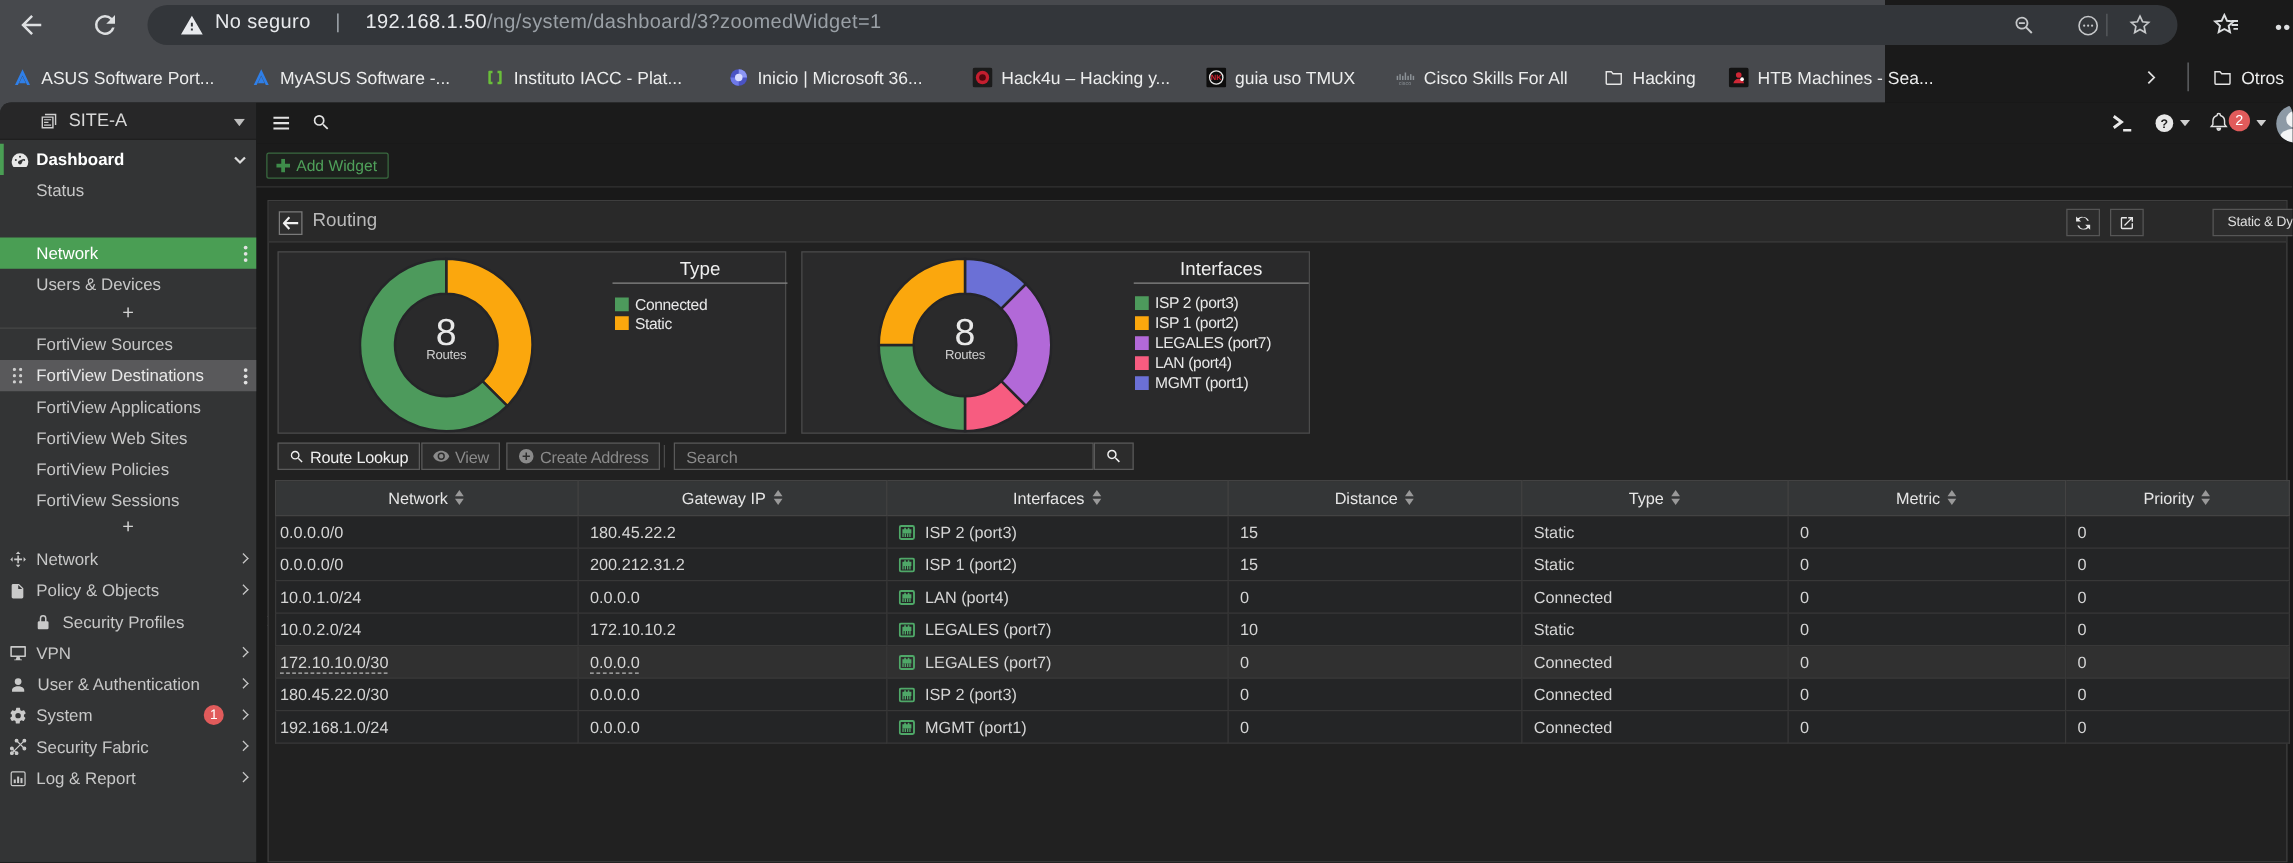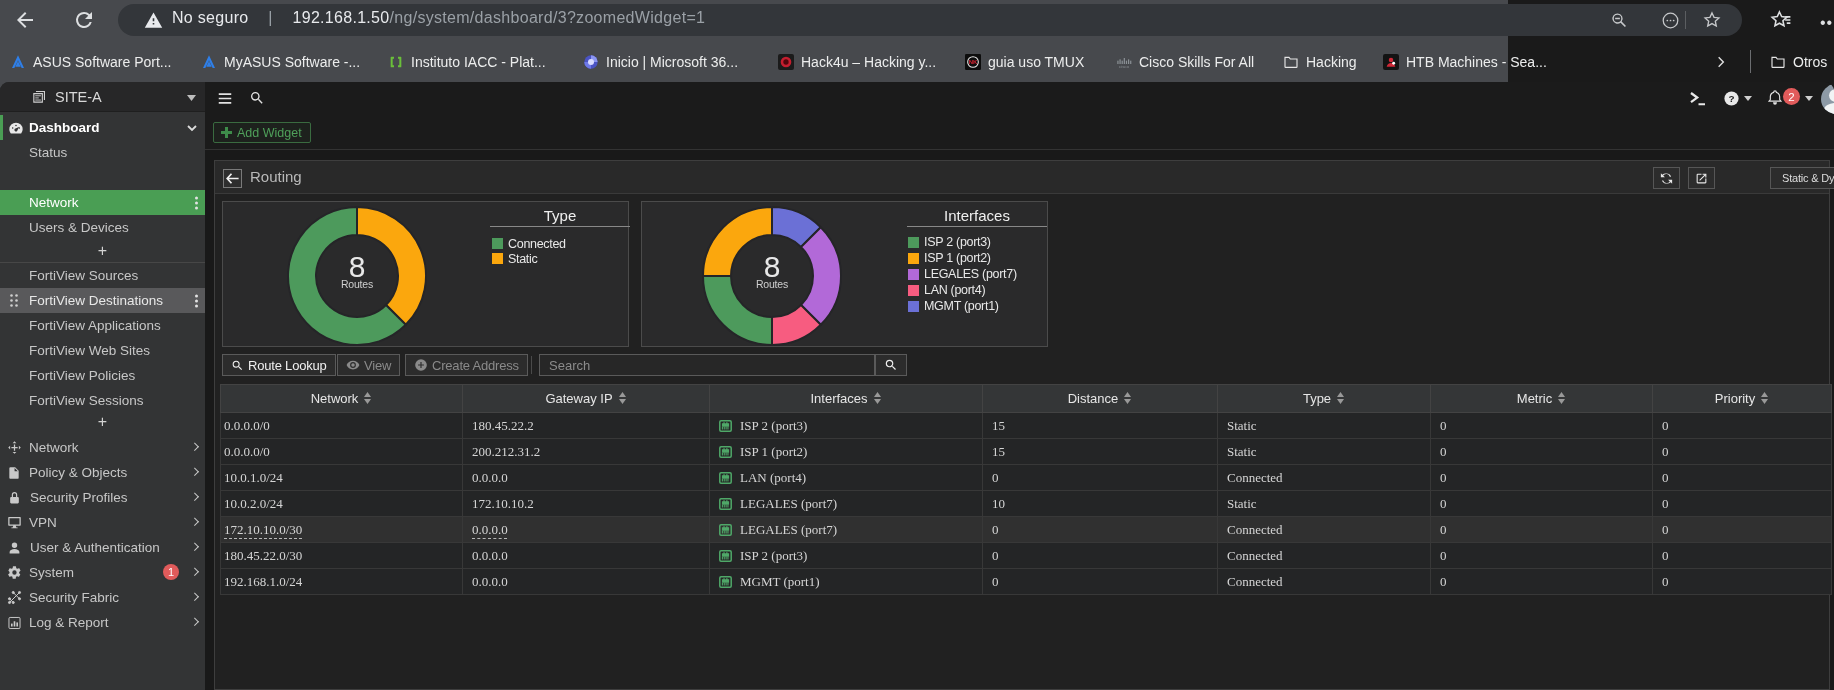--- a/index.html
+++ b/index.html
@@ -66,21 +66,21 @@
 
 .tbtn { position:absolute; top:193px; height:22px; border:1px solid #5a5a5a; background:#2c2c2c;
   display:flex; align-items:center; gap:4px; font-size:13px; letter-spacing:-0.2px; padding:0 8px; }
 #searchwrap { position:absolute; top:193px; left:324px; }
 
 
 #rtable { position:absolute; left:5px; top:223px; width:1612px; border-collapse:collapse; table-layout:fixed; }
 #rtable th { background:#343637; color:#e6e6e6; font-weight:normal; font-size:13px; height:28px;
   border:1px solid #434343; }
 #rtable td { background:#242526; color:#d5d5d5; font-size:13px; height:26px; padding-left:9px;
-  border-bottom:1px solid #383838; border-right:1px solid #383838; border-left:1px solid #383838;font-family:Liberation Serif, serif; }
+  border-bottom:1px solid #383838; border-right:1px solid #383838; border-left:1px solid #383838; }
 #rtable tr.hov td { background:#303030; }
 .si { margin-left:5px; vertical-align:-1px; }
 .ifcell { display:flex; align-items:center; gap:8px; }
 .nicsvg { flex:0 0 13px; }
 .du { text-decoration:underline dashed #b8b8b8 1px; text-underline-offset:4px; }
 #rtable td:first-child { padding-left:3px; }
 </style>
 </head>
 <body>
 <div id="stage">
@@ -261,21 +261,21 @@
         <span style="margin-left:7px;">Network</span>
           <span class="caret-r"></span>
         </div>
       <div class="srow" style="top:378px;height:25px;">
         <svg style="margin-left:7px" width="14" height="14" viewBox="0 0 24 24">
             <path d="M6 2a2 2 0 0 0-2 2v16c0 1.1.9 2 2 2h12a2 2 0 0 0 2-2V8l-6-6H6zm7 1.5L18.5 9H13V3.5z" fill="#c9c9c9"></path>
           </svg>
         <span style="margin-left:8px;">Policy &amp; Objects</span>
           <span class="caret-r"></span>
         </div>
-      <div class="srow" style="top:403px;height:25px;">
+      <div class="srow" style="top:403px;height:25px;margin-left:20px;">
         <svg style="margin-left:8px" width="13" height="14" viewBox="0 0 24 24">
             <path d="M12 1a5 5 0 0 0-5 5v4H6a2 2 0 0 0-2 2v8c0 1.1.9 2 2 2h12a2 2 0 0 0 2-2v-8a2 2 0 0 0-2-2h-1V6a5 5 0 0 0-5-5zm0 2.2A2.8 2.8 0 0 1 14.8 6v4H9.2V6A2.8 2.8 0 0 1 12 3.2z" fill="#c9c9c9"></path>
           </svg>
         <span style="margin-left:9px;">Security Profiles</span>
           <span class="caret-r"></span>
         </div>
       <div class="srow" style="top:428px;height:25px;">
         <svg style="margin-left:7px" width="15" height="13" viewBox="0 0 24 20">
             <path d="M3 1h18a1 1 0 0 1 1 1v12a1 1 0 0 1-1 1h-7l1 3h2v1H7v-1h2l1-3H3a1 1 0 0 1-1-1V2a1 1 0 0 1 1-1zm1 2v10h16V3H4z" fill="#c9c9c9"></path>
           </svg>

